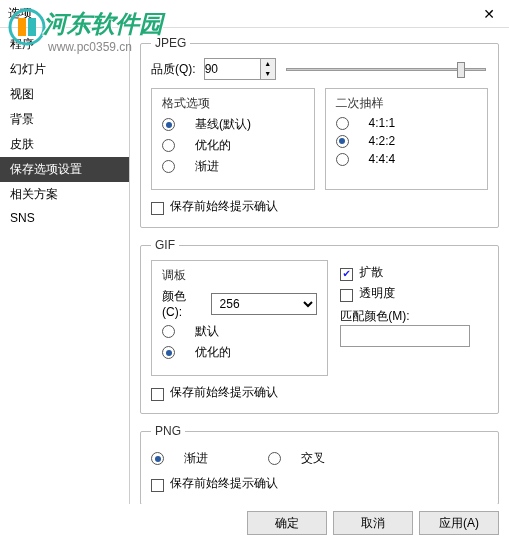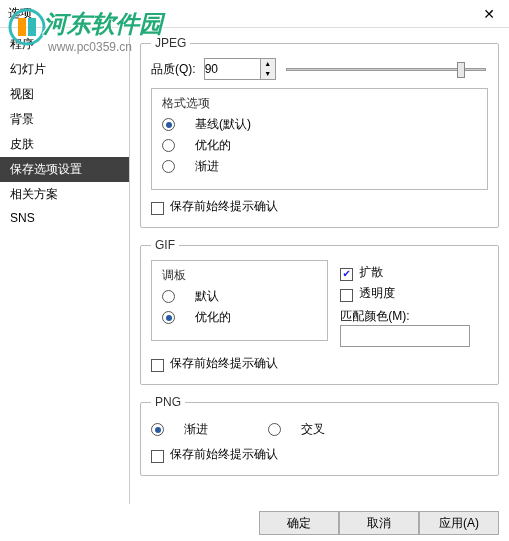--- a/index.html
+++ b/index.html
@@ -34,21 +34,21 @@
 .radio.checked::after { content: ""; width: 6px; height: 6px; background: #2a5aa0; border-radius: 50%; }
 .check-row { display: flex; align-items: flex-end; gap: 6px; margin: 4px 0; cursor: pointer; }
 .check { width: 13px; height: 13px; border: 1px solid #555; display: inline-flex; align-items: center; justify-content: center; background: #fff; }
 .check.checked::after { content: "✔"; font-size: 10px; color: #1a1aee; line-height: 11px; position:relative; top:-1px; }
 .gif-grid { display: flex; gap: 12px; }
 .gif-left { flex: 1.2; }
 .gif-right { flex: 1; }
 select { height: 22px; border: 1px solid #777; background: #fff; padding: 0 4px; }
 .combo-wide { width: 110px; }
 .txt-input { width: 130px; height: 22px; border: 1px solid #999; background: #fff; }
-.footer { position: absolute; bottom: 6px; right: 10px; display: flex; gap: 0; }
+.footer { position: absolute; bottom: 6px; right: 10px; display: flex; gap: 6px; }
 .btn { width: 80px; height: 24px; background: #e9e9e9; border: 1px solid #aaa; cursor: pointer; text-align: center; line-height: 22px; }
 .png-row { display: flex; gap: 60px; }
 .sep { height: 4px; }
 </style>
 </head>
 <body>
 
 <div class="watermark">
   <svg class="logo" width="38" height="38" viewBox="0 0 38 38">
       <circle cx="19" cy="19" r="17" fill="none" stroke="#3bb" stroke-width="3"></circle>
@@ -103,34 +103,53 @@
             </div>
           <div class="radio-row">
               <span class="radio"></span>
               <span>优化的</span>
             </div>
           <div class="radio-row">
               <span class="radio"></span>
               <span>渐进</span>
             </div>
         </div>
+        <div class="inner-group">
+          <div class="lg">二次抽样</div>
+          <div class="radio-row">
+              <span class="radio"></span>
+              <span>4:1:1</span>
+            </div>
+          <div class="radio-row">
+              <span class="radio checked"></span>
+              <span>4:2:2</span>
+            </div>
+          <div class="radio-row">
+              <span class="radio"></span>
+              <span>4:4:4</span>
+            </div>
+        </div>
       </div>
       <div class="sep"></div>
       <div class="check-row">
           <span class="check"></span>
           <span>保存前始终提示确认</span>
         </div>
     </fieldset>
 
     <fieldset>
       <legend>GIF</legend>
       <div class="gif-grid">
         <div class="gif-left">
           <div class="inner-group">
             <div class="lg">调板</div>
+            <div class="row">
+              <span>颜色(C):</span>
+              <select class="combo-wide"><option>256</option></select>
+            </div>
             <div class="radio-row">
                 <span class="radio"></span>
                 <span>默认</span>
               </div>
             <div class="radio-row">
                 <span class="radio checked"></span>
                 <span>优化的</span>
               </div>
           </div>
         </div>

